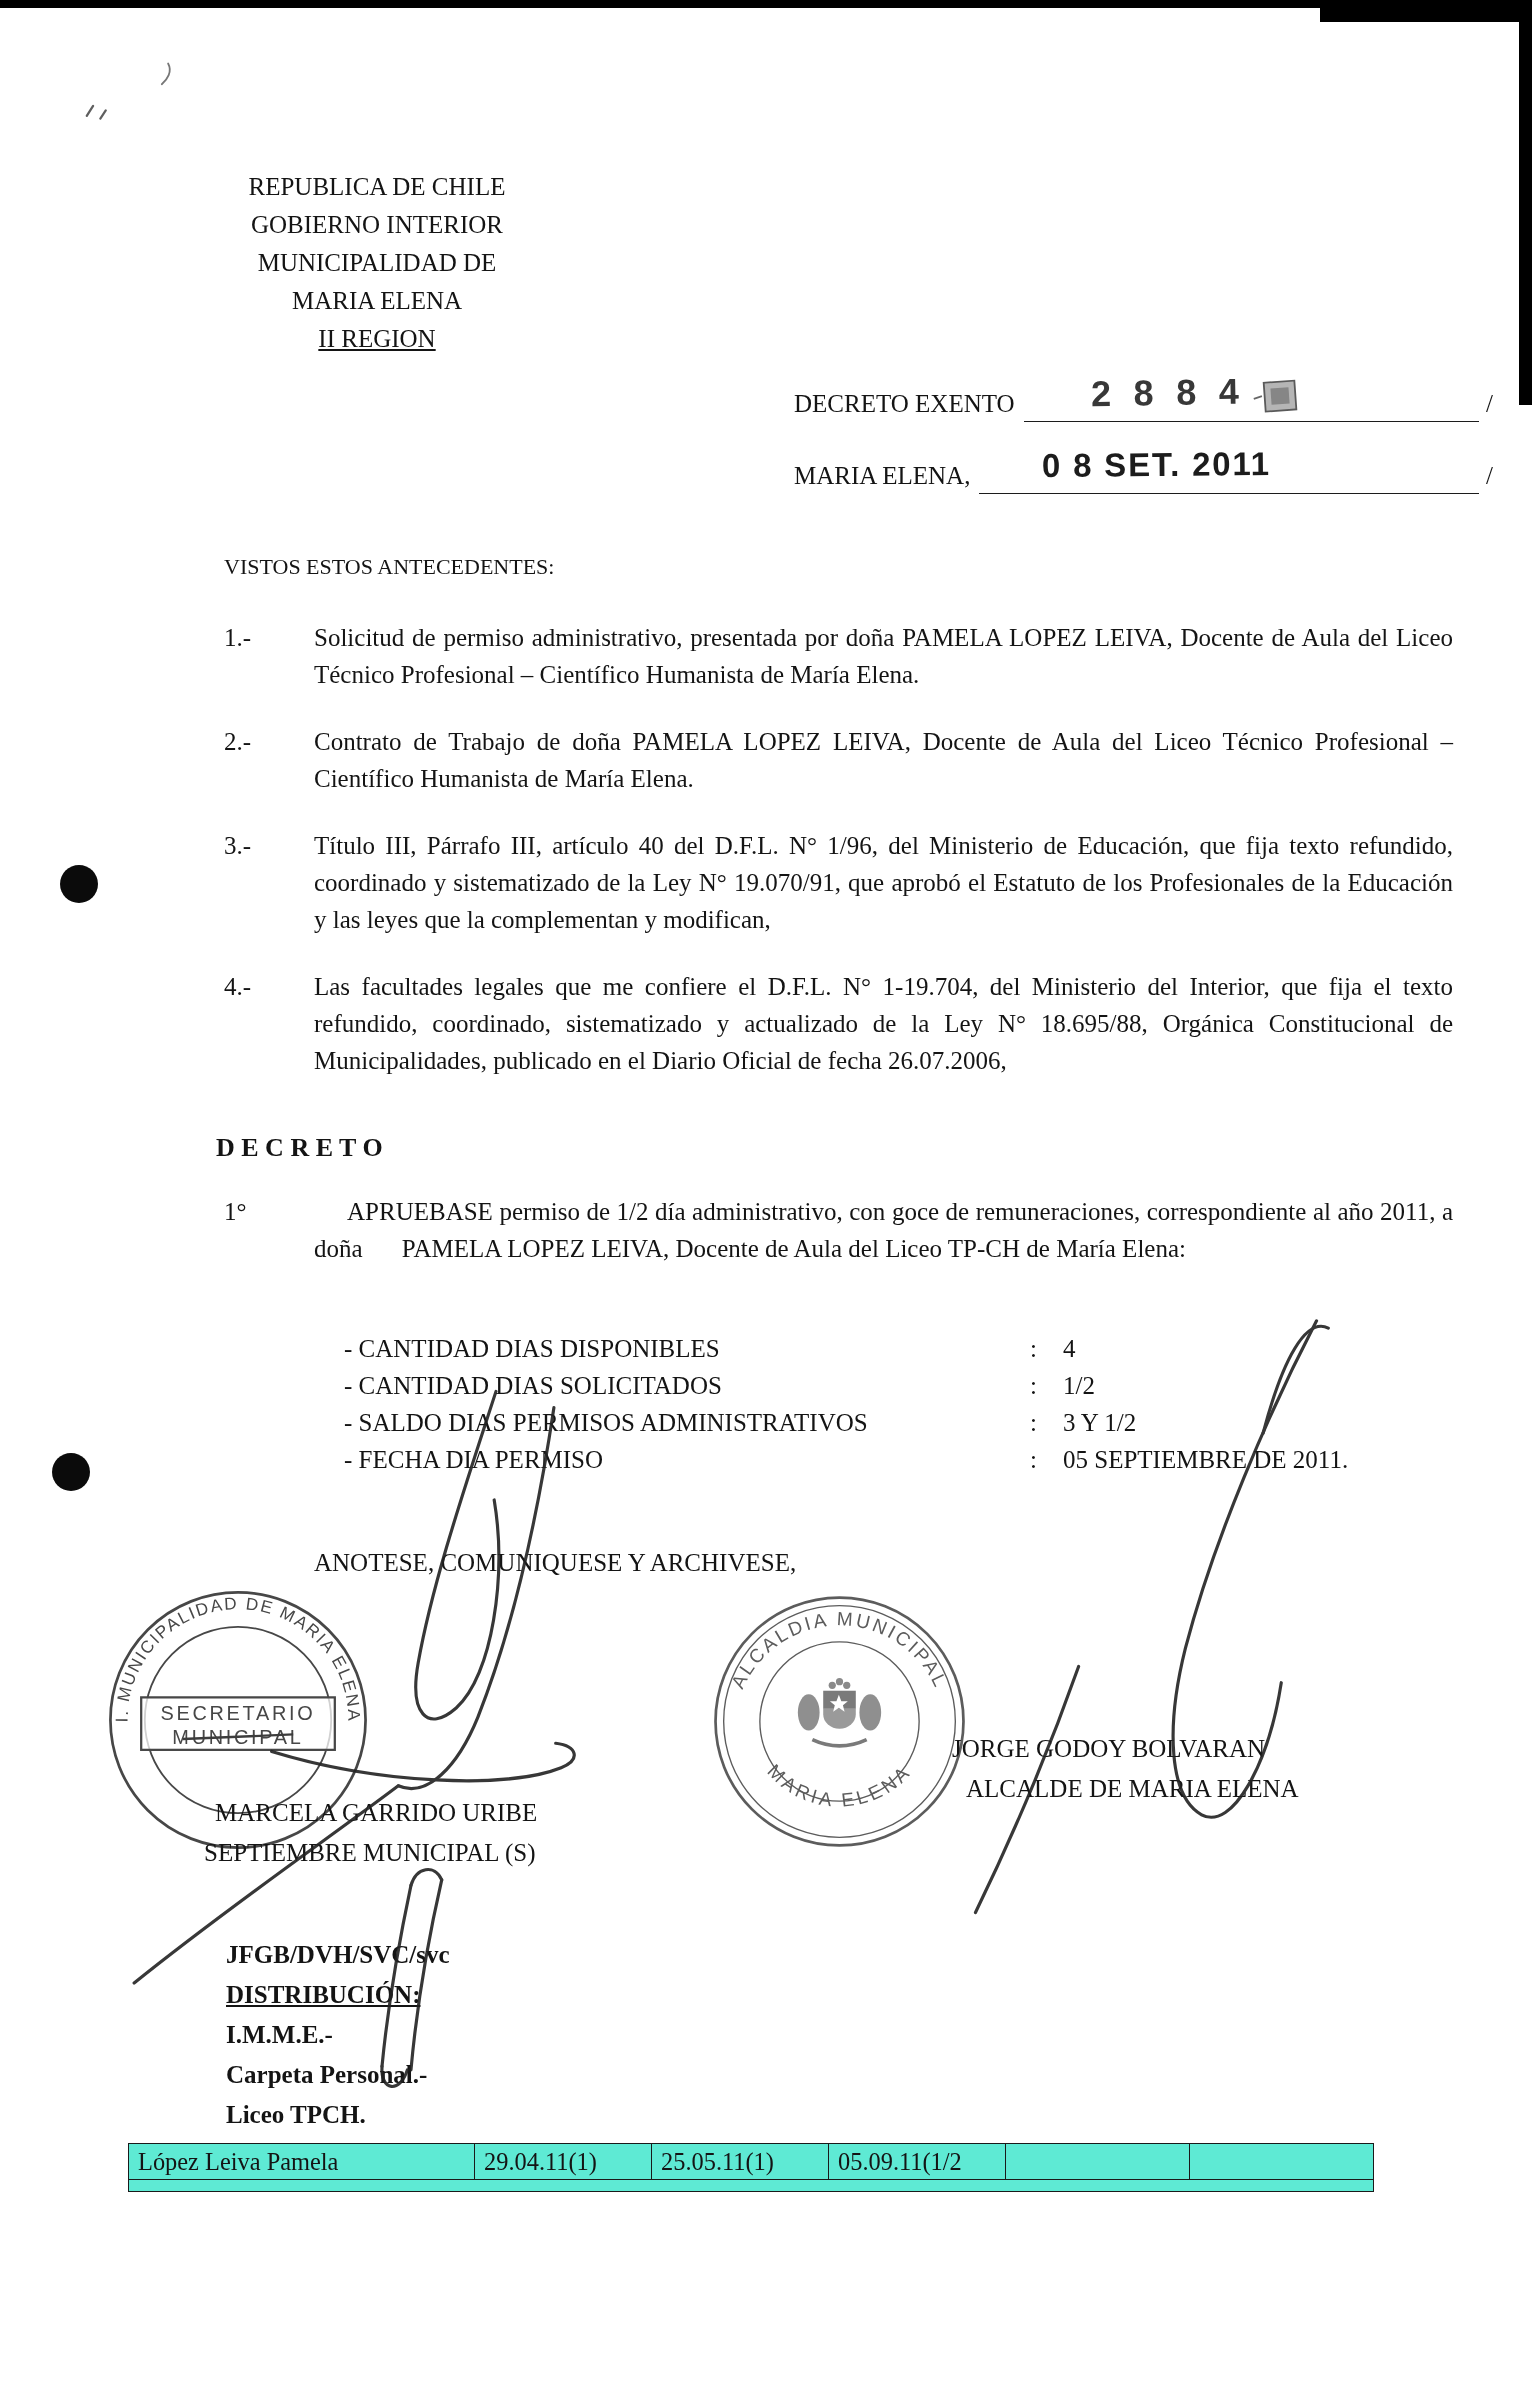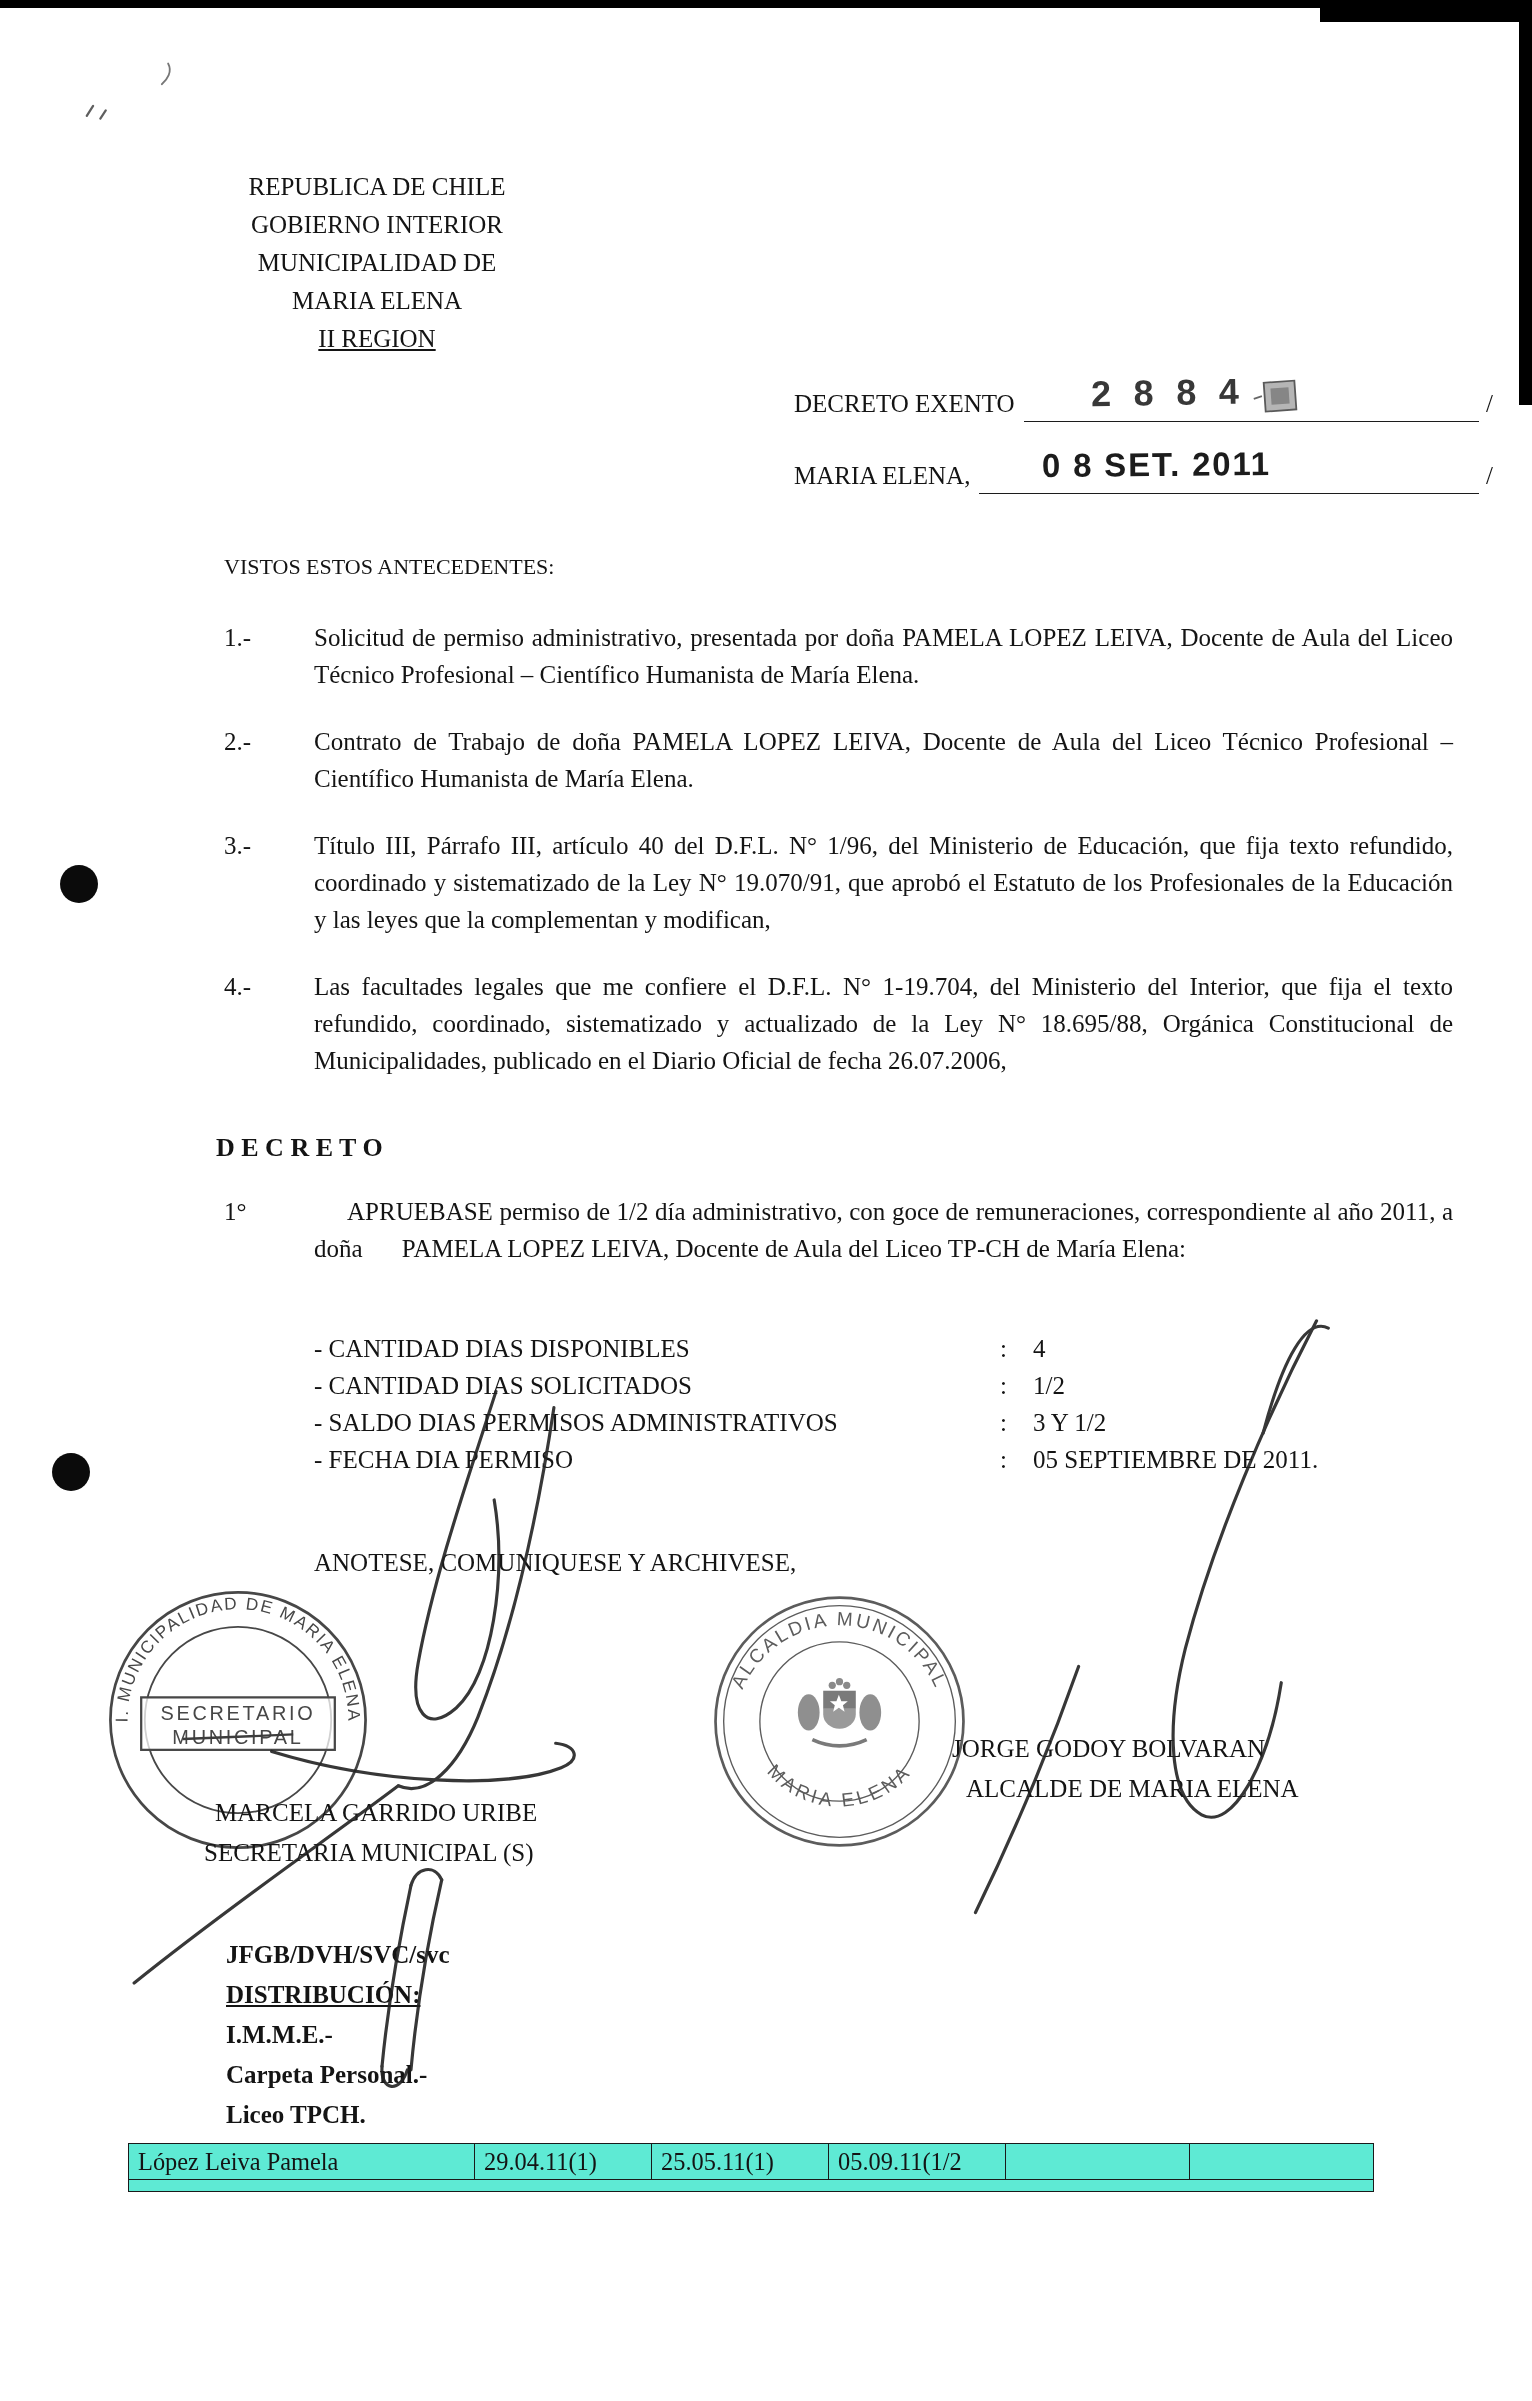--- a/index.html
+++ b/index.html
@@ -63,21 +63,21 @@
 
   
   .decreto-title { position: absolute; left: 216px; top: 1133px; font-size: 26px; font-weight: bold; z-index: 3; }
   .decreto-item { position: absolute; left: 224px; top: 1193px; width: 1229px; display: flex; font-size: 25px; line-height: 37px; z-index: 3; }
   .decreto-item .num { flex: 0 0 90px; }
   .decreto-item .txt { flex: 1; text-align: justify; }
   .b { font-weight: normal; margin-left: 33px; }
 
   .details { position: absolute; left: 314px; top: 1330px; width: 1050px; font-size: 25px; line-height: 37px; z-index: 3; }
   .drow { display: flex; }
-  .drow .dlabel { flex: 0 0 686px; }
+  .drow .dlabel { flex: 0 0 686px; margin-left: 30px; }
   .drow .dcolon { flex: 0 0 33px; }
   .drow .dvalue { white-space: nowrap; }
 
   .anotese { position: absolute; left: 314px; top: 1549px; font-size: 25px; z-index: 3; }
 
   
   .stamp { position: absolute; z-index: 2; }
   .stamp-left { left: 105px; top: 1587px; }
   .stamp-right { left: 711px; top: 1593px; }
   .sig-name  { position: absolute; font-size: 25px; white-space: nowrap; z-index: 3; }
@@ -237,21 +237,21 @@
       <ellipse cx="108" cy="132" rx="12" ry="20" fill="#8f8f8f"></ellipse>
       <ellipse cx="176" cy="132" rx="12" ry="20" fill="#8f8f8f"></ellipse>
       <rect x="124" y="108" width="36" height="20" fill="#7a7a7a"></rect>
       <path d="M 124 128 h 36 v 6 a 18 16 0 0 1 -36 0 z" fill="#9a9a9a"></path>
       <path d="M 142 112 l 3 8 8 0 -6 5 2 8 -7 -5 -7 5 2 -8 -6 -5 8 0 z" fill="#ffffff" transform="translate(0,-1) scale(0.9) translate(15,14)"></path>
       <path d="M 112 162 q 30 14 60 0" stroke="#7a7a7a" stroke-width="4" fill="none"></path>
     </g>
   </svg>
 
   <div class="sig-name name-left">MARCELA GARRIDO URIBE</div>
-  <div class="sig-title title-left">SECRETARIA MUNICIPAL (S)</div>
+  <div class="sig-title title-left">SEPTIEMBRE MUNICIPAL (S)</div>
   <div class="sig-name name-right">JORGE GODOY BOLVARAN</div>
   <div class="sig-title title-right">ALCALDE DE MARIA ELENA</div>
 
   <div class="footer">
     <div>JFGB/DVH/SVC/svc</div>
     <div class="u">DISTRIBUCIÓN:</div>
     <div>I.M.M.E.-</div>
     <div>Carpeta Personal.-</div>
     <div>Liceo TPCH.</div>
   </div>

